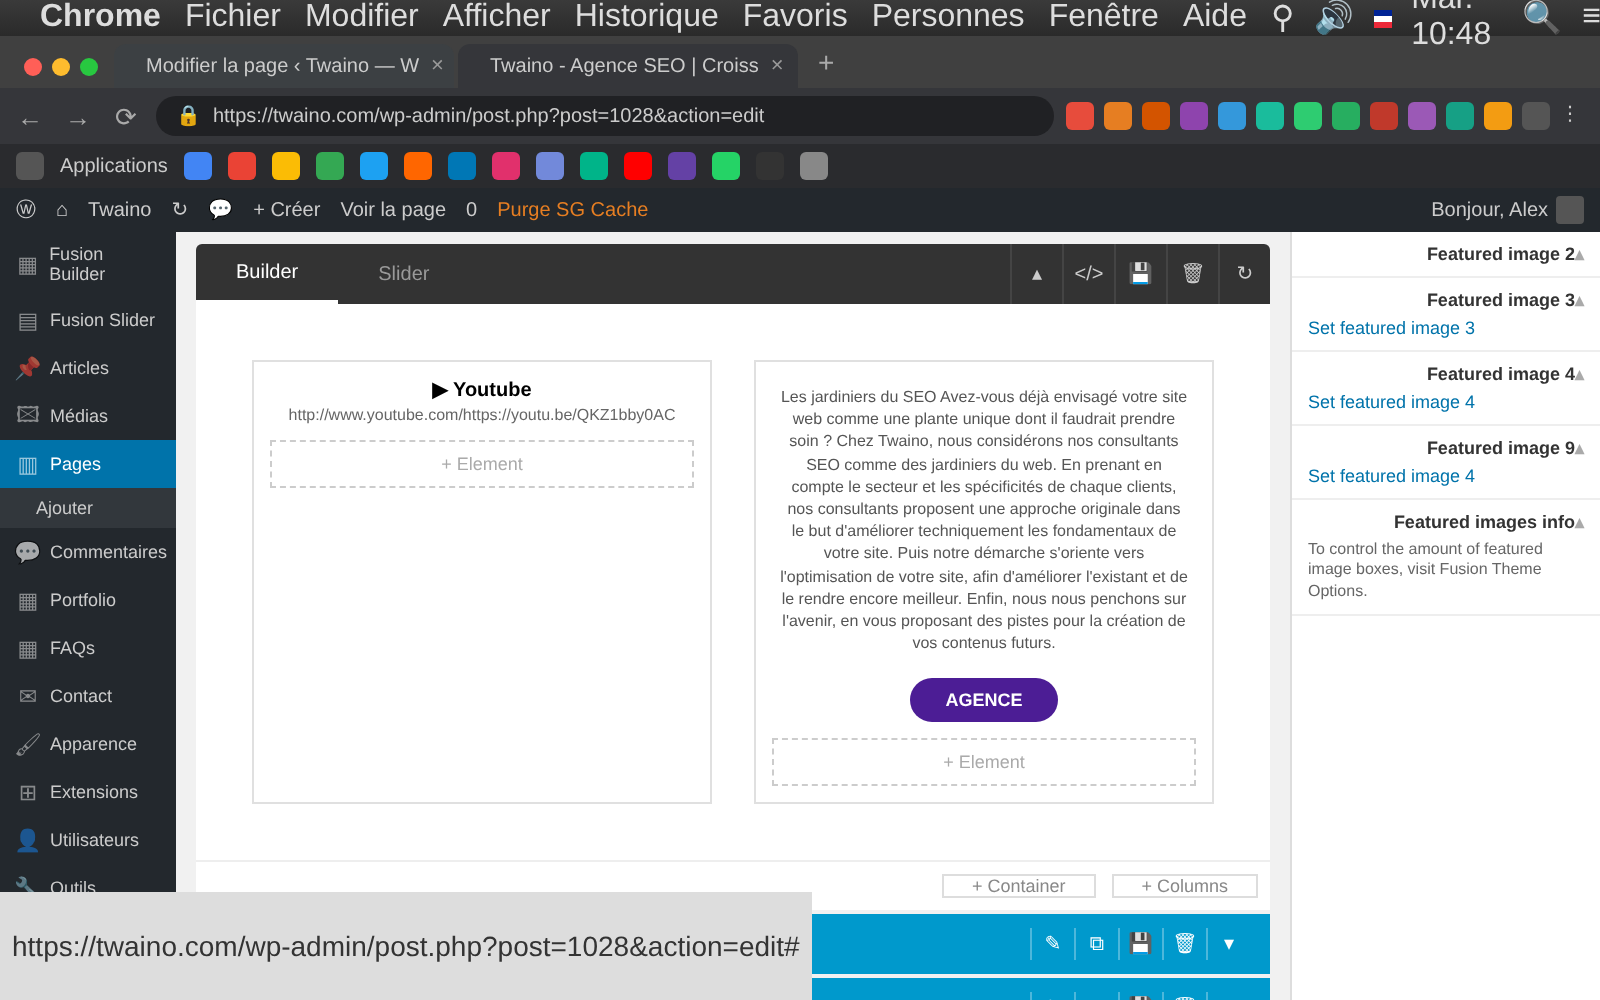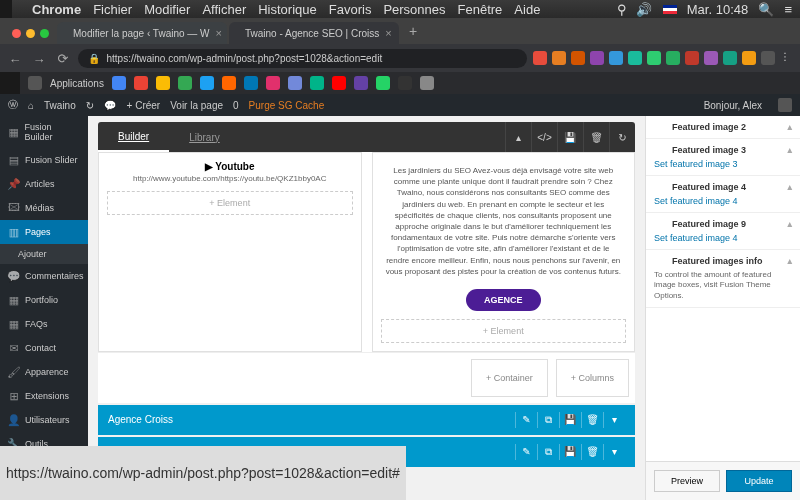--- a/index.html
+++ b/index.html
@@ -1,19 +1,19 @@
 <!DOCTYPE html>
 <html><head>
 <meta charset="utf-8">
 <style>
 * { margin: 0; padding: 0; box-sizing: border-box; font-family: -apple-system, BlinkMacSystemFont, "Segoe UI", sans-serif; }
 body { background: #1a1a1a; width: 800px; height: 500px; overflow: hidden; font-size: 10px; }
 
 
-.mac-menu { height: 18px; background: linear-gradient(#3a3a3a,#2a2a2a); display: flex; align-items: center; color: #ddd; padding: 0 8px; font-size: 13px; gap: 12px; margin-left: 12px; }
+.mac-menu { height: 18px; background: linear-gradient(#3a3a3a,#2a2a2a); display: flex; align-items: center; color: #ddd; padding: 0 8px; font-size: 16px; gap: 12px; }
 .mac-menu .apple { font-size: 12px; }
 .mac-menu .right { margin-left: auto; display: flex; gap: 10px; align-items: center; }
 .mac-menu .flag { width: 14px; height: 9px; background: linear-gradient(to bottom, #002395 33%, #fff 33%, #fff 66%, #ED2939 66%); display: inline-block; }
 
 
 .chrome-tabs { height: 26px; background: #404040; display: flex; align-items: flex-end; padding: 0 6px; gap: 2px; }
 .traffic { display: flex; gap: 5px; padding: 0 6px 6px 6px; }
 .traffic span { width: 9px; height: 9px; border-radius: 50%; }
 .tab { background: #35363a; color: #ccc; padding: 5px 10px; border-radius: 6px 6px 0 0; font-size: 10px; display: flex; align-items: center; gap: 6px; max-width: 170px; white-space: nowrap; overflow: hidden; }
 .tab.active { background: #3c4043; }
@@ -22,72 +22,72 @@
 .newtab { color: #aaa; padding: 5px 8px; font-size: 14px; }
 
 
 .url-bar { height: 28px; background: #35363a; display: flex; align-items: center; padding: 0 6px; gap: 6px; }
 .nav-btn { color: #aaa; font-size: 13px; width: 18px; text-align: center; }
 .url-field { flex: 1; background: #202124; border-radius: 12px; padding: 4px 10px; color: #ccc; font-size: 10px; display: flex; align-items: center; gap: 6px; }
 .ext-icons { display: flex; gap: 5px; }
 .ext-icons span { width: 14px; height: 14px; border-radius: 3px; }
 
 
-.bookmarks { height: 22px; background: #2a2b2e; display: flex; align-items: center; padding: 0 8px; gap: 8px; margin-left: 20px; }
+.bookmarks { height: 22px; background: #2a2b2e; display: flex; align-items: center; padding: 0 8px; gap: 8px; }
 .bookmarks span.bk { width: 14px; height: 14px; border-radius: 3px; }
 .bookmarks .lbl { color: #ccc; font-size: 10px; }
 
 
 .wp-bar { height: 22px; background: #23282d; display: flex; align-items: center; padding: 0 8px; color: #ccc; font-size: 10px; gap: 10px; }
-.wp-bar .right { margin-left: auto; display: flex; gap: 16px; align-items: center; }
+.wp-bar .right { margin-left: auto; display: flex; gap: 4px; align-items: center; }
 .wp-bar .avatar { width: 14px; height: 14px; background: #555; border-radius: 2px; }
 
 
 .main { display: flex; height: 384px; }
 
 
 .wp-side { width: 88px; background: #23282d; color: #ccc; overflow-y: auto; }
 .wp-side .item { padding: 6px 8px; font-size: 9px; display: flex; align-items: center; gap: 5px; cursor: pointer; }
 .wp-side .item.active { background: #0073aa; color: #fff; }
 .wp-side .sub { background: #32373c; padding: 5px 8px 5px 18px; font-size: 9px; color: #ccc; }
 .wp-side .sub.cur { color: #fff; font-weight: 500; }
 .wp-side .ico { width: 12px; height: 12px; opacity: 0.6; font-size: 11px; display: flex; align-items: center; justify-content: center; }
 
 
 .content { flex: 1; background: #f1f1f1; display: flex; overflow: hidden; }
 .builder-area { flex: 1; padding: 6px 10px; overflow-y: auto; }
 .right-panel { width: 155px; background: #fff; border-left: 1px solid #ddd; display: flex; flex-direction: column; }
 
 
 .builder-tabs { background: #333; border-radius: 3px 3px 0 0; display: flex; align-items: center; height: 30px; }
-.b-tab { padding: 0 20px; color: #999; font-size: 10px; height: 100%; display: flex; align-items: center; text-decoration: underline; }
+.b-tab { padding: 0 20px; color: #999; font-size: 10px; height: 100%; display: flex; align-items: center; }
 .b-tab.active { color: #fff; border-bottom: 2px solid #fff; }
 .b-tools { margin-left: auto; display: flex; }
 .b-tools span { width: 26px; height: 30px; display: flex; align-items: center; justify-content: center; color: #ccc; border-left: 1px solid #444; font-size: 10px; }
 
 
-.builder-body { background: #fff; padding: 0; display: flex; gap: 10px; }
+.builder-body { background: #fff; padding: 28px; display: flex; gap: 21px; }
 .col { flex: 1; border: 1px solid #e0e0e0; padding: 8px; display: flex; flex-direction: column; gap: 8px; }
 .yt-block { text-align: center; font-size: 9px; }
 .yt-block .title { font-weight: 600; font-size: 10px; }
 .yt-block .url { color: #666; font-size: 8px; margin-top: 2px; }
 .add-el { border: 1px dashed #ccc; padding: 6px; text-align: center; color: #aaa; font-size: 9px; }
 .text-block { font-size: 8px; color: #555; text-align: center; line-height: 1.4; padding: 4px; }
 .agence-btn { background: #4c1d95; color: #fff; padding: 6px 18px; border-radius: 15px; font-size: 9px; font-weight: 600; align-self: center; }
 .foot-btns { background: #fff; display: flex; justify-content: flex-end; padding: 6px; gap: 8px; border-top: 1px solid #eee; }
-.foot-btn { border: 1px solid #ddd; padding: 13px 14px; font-size: 9px; color: #888; }
+.foot-btn { border: 1px solid #ddd; padding: 0 14px; font-size: 9px; color: #888; }
 
 
 .blue-row { background: #0099cc; color: #fff; padding: 7px 10px; font-size: 10px; display: flex; align-items: center; margin-top: 2px; }
 .blue-row .tools { margin-left: auto; display: flex; }
 .blue-row .tools span { width: 22px; height: 16px; display: flex; align-items: center; justify-content: center; border-left: 1px solid rgba(255,255,255,0.3); font-size: 10px; }
 
 
 .meta-box { border-bottom: 1px solid #eee; padding: 6px 8px; }
-.meta-head { display: flex; justify-content: space-between; font-size: 9px; font-weight: 600; color: #333; margin-left: 18px; }
+.meta-head { display: flex; justify-content: flex-end; font-size: 9px; font-weight: 600; color: #333; margin-left: 18px; }
 .meta-head .toggle { color: #aaa; }
 .meta-link { color: #0073aa; font-size: 9px; margin-top: 4px; display: block; }
 .meta-text { font-size: 8px; color: #666; margin-top: 4px; line-height: 1.3; }
 .pub-bar { margin-top: auto; background: #f7f7f7; border-top: 1px solid #ddd; padding: 8px; display: flex; gap: 6px; }
 .pub-btn { flex: 1; padding: 5px; font-size: 9px; text-align: center; border: 1px solid #ccc; background: #f7f7f7; }
 .pub-btn.primary { background: #0085ba; color: #fff; border-color: #006799; }
 
 .status-bar { position: absolute; bottom: 0; left: 0; background: #ddd; color: #333; font-size: 14px; padding: 19px 6px; }
 </style>
 </head>
@@ -255,21 +255,21 @@
         <span class="ico">⚙</span>
         <span>Réglages</span>
       </div>
 
   </div>
 
   <div class="content">
     <div class="builder-area">
       <div class="builder-tabs">
         <div class="b-tab active">Builder</div>
-        <div class="b-tab">Library</div>
+        <div class="b-tab">Slider</div>
         <div class="b-tools">
           <span>▴</span>
           <span>&lt;/&gt;</span>
           <span>💾</span>
           <span>🗑</span>
           <span>↻</span>
         </div>
       </div>
       <div class="builder-body">
         <div class="col">
@@ -339,21 +339,17 @@
           </div>
         <a class="meta-link">Set featured image 4</a>
       </div>
       <div class="meta-box">
         <div class="meta-head">
             <span>Featured images info</span>
             <span class="toggle">▴</span>
           </div>
         <div class="meta-text">To control the amount of featured image boxes, visit Fusion Theme Options.</div>
       </div>
-      <div class="pub-bar">
-        <div class="pub-btn">Preview</div>
-        <div class="pub-btn primary">Update</div>
-      </div>
     </div>
   </div>
 </div>
 
 <div class="status-bar">https://twaino.com/wp-admin/post.php?post=1028&amp;action=edit#</div>
 
 </body></html>

